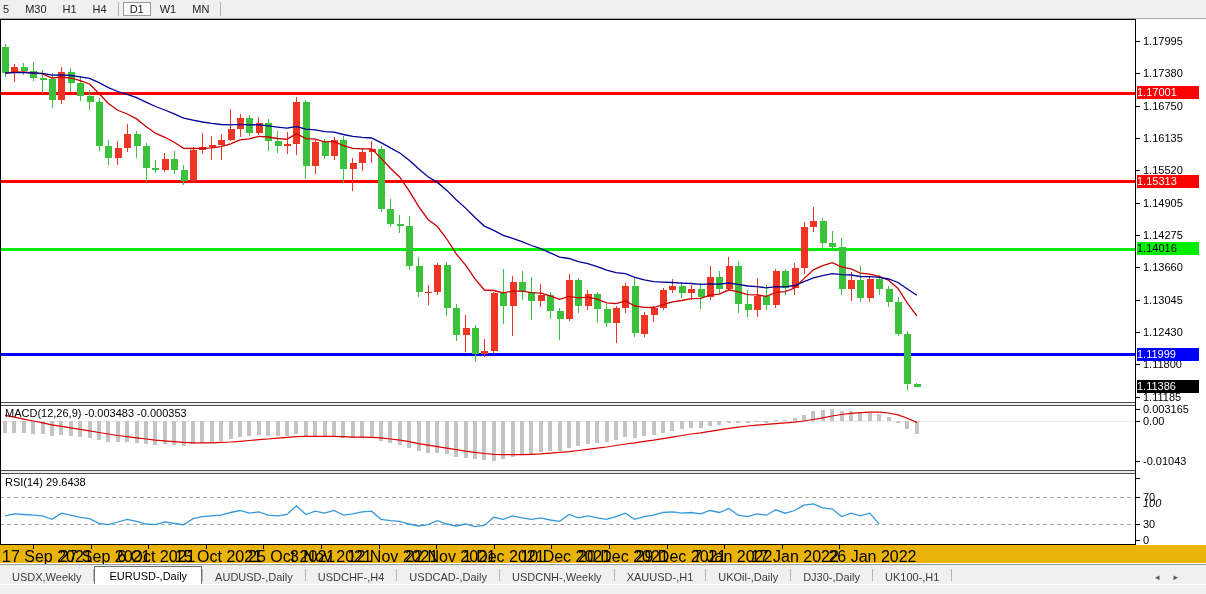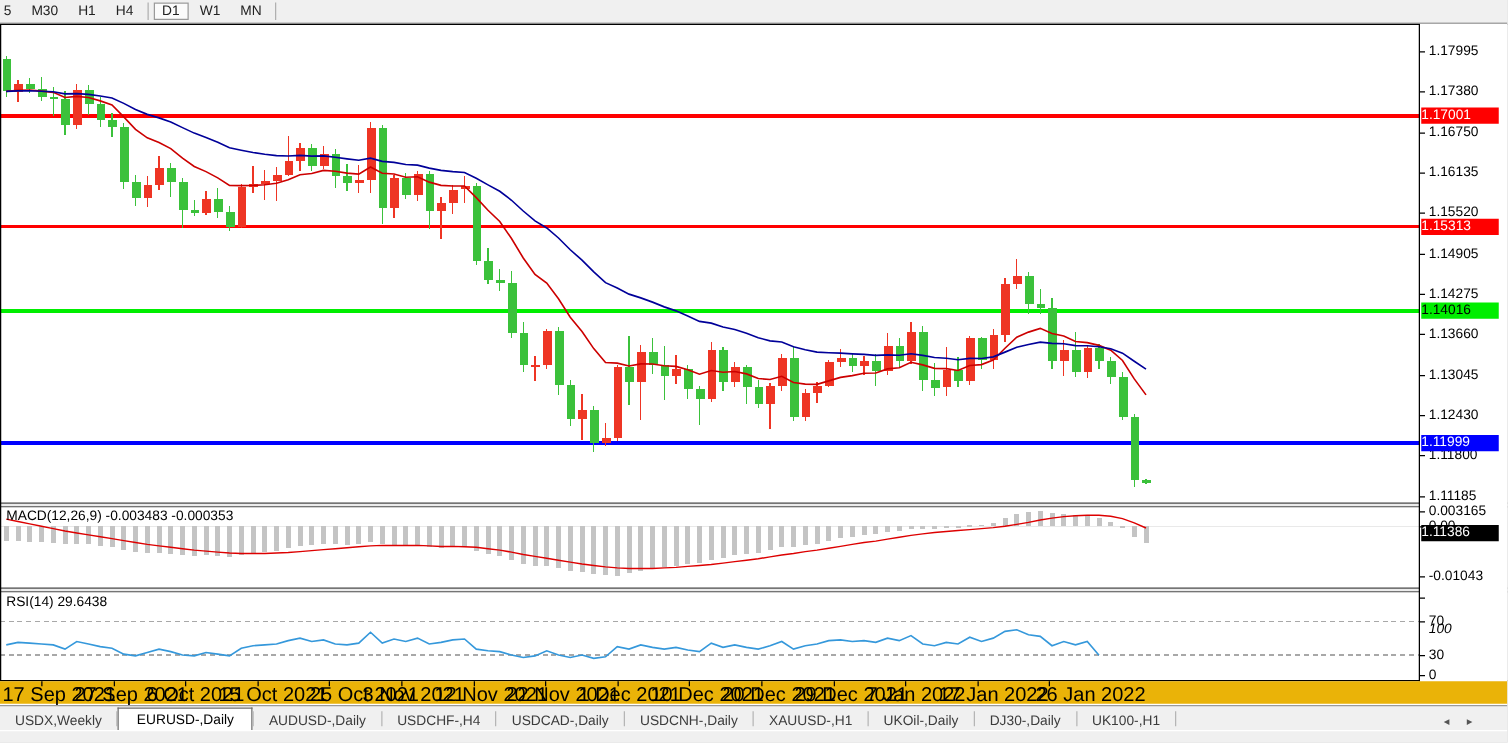--- a/index.html
+++ b/index.html
@@ -414,21 +414,21 @@
       <div class="ptick" style="top: 306.97px;">1.12430</div>
       <div class="ptick-dash" style="top: 312.97px;"></div>
       <div class="ptick" style="top: 339.3px;">1.11800</div>
       <div class="ptick-dash" style="top: 345.3px;"></div>
       <div class="ptick" style="top: 371.63px;">1.11185</div>
       <div class="ptick-dash" style="top: 377.63px;"></div>
       <div class="badge" style="top: 67.4603px; background: rgb(255, 0, 0); color: rgb(255, 255, 255);">1.17001</div>
       <div class="badge" style="top: 155.699px; background: rgb(255, 0, 0); color: rgb(255, 255, 255);">1.15313</div>
       <div class="badge" style="top: 223.498px; background: rgb(0, 238, 0); color: rgb(0, 0, 0);">1.14016</div>
       <div class="badge" style="top: 328.934px; background: rgb(0, 0, 255); color: rgb(255, 255, 255);">1.11999</div>
-      <div class="badge" style="top: 360.978px; background: rgb(0, 0, 0); color: rgb(255, 255, 255); margin-top: 40px;">1.11386</div>
+      <div class="badge" style="top: 360.978px; background: rgb(0, 0, 0); color: rgb(255, 255, 255);">1.11386</div>
       <div class="ptick" style="top: 383.892px;">0.003165</div>
       <div class="ptick-dash" style="top: 389.892px;"></div>
       <div class="ptick" style="top: 396px;">0.00</div>
       <div class="ptick-dash" style="top: 402px;"></div>
       <div class="ptick" style="top: 435.901px;">-0.01043</div>
       <div class="ptick-dash" style="top: 441.901px;"></div>
       <div class="ptick" style="top: 478px; font-style: italic;">100</div>
       <div class="ptick-dash" style="top: 459px;"></div>
       <div class="ptick" style="top: 472px;">70</div>
       <div class="ptick-dash" style="top: 478px;"></div>
@@ -475,21 +475,21 @@
       <span class="tab">USDX,Weekly</span>
       <span class="tab-sep"></span>
       <span class="tab active">EURUSD-,Daily</span>
       <span class="tab-sep"></span>
       <span class="tab">AUDUSD-,Daily</span>
       <span class="tab-sep"></span>
       <span class="tab">USDCHF-,H4</span>
       <span class="tab-sep"></span>
       <span class="tab">USDCAD-,Daily</span>
       <span class="tab-sep"></span>
-      <span class="tab">USDCNH-,Daily</span>
+      <span class="tab">USDCNH-,Weekly</span>
       <span class="tab-sep"></span>
       <span class="tab">XAUUSD-,H1</span>
       <span class="tab-sep"></span>
       <span class="tab">UKOil-,Daily</span>
       <span class="tab-sep"></span>
       <span class="tab">DJ30-,Daily</span>
       <span class="tab-sep"></span>
       <span class="tab">UK100-,H1</span>
       <span class="tab-sep"></span>
       <span class="tab-arrows"><span>◂</span><span>▸</span></span>

